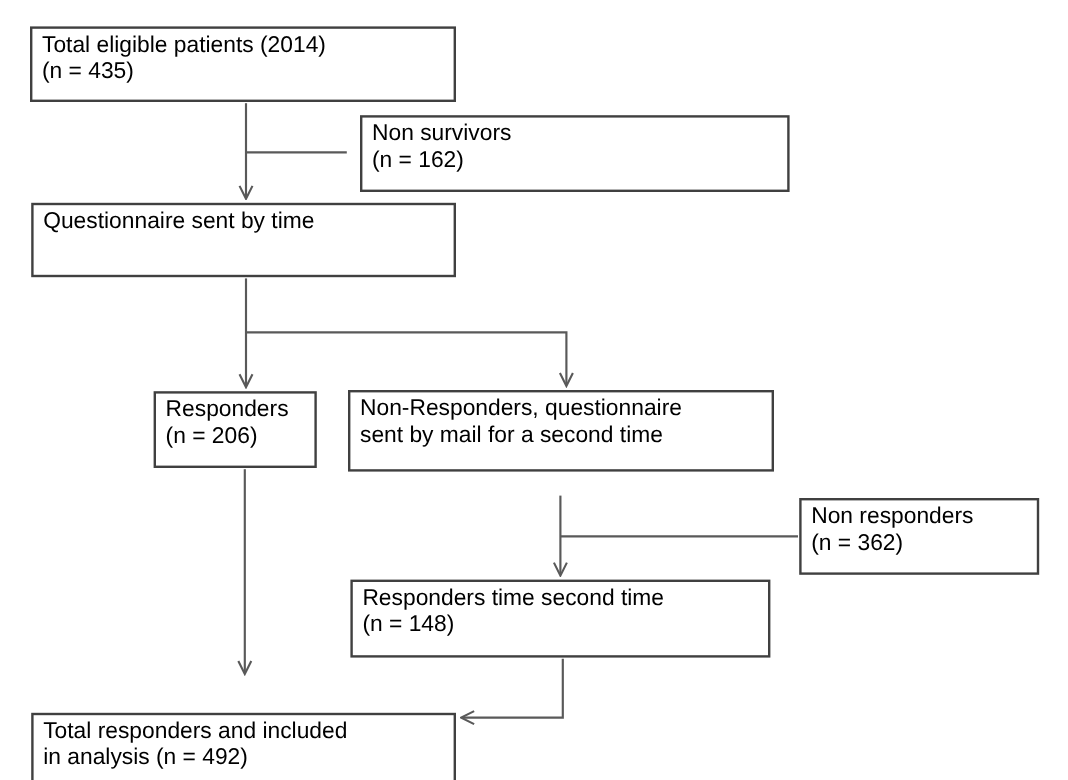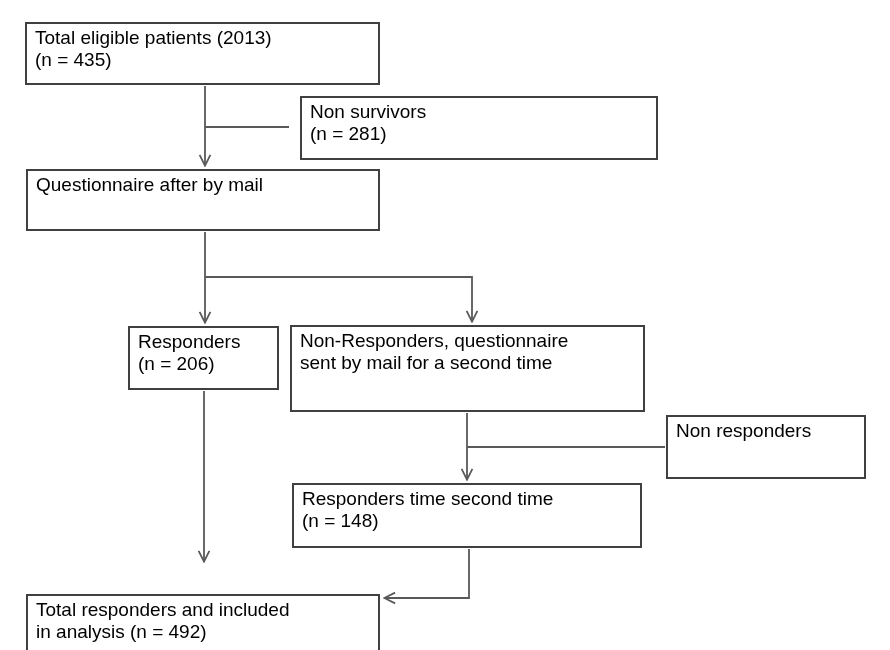--- a/index.html
+++ b/index.html
@@ -52,45 +52,46 @@
     <path class="conn" d="M205 127 L289 127"></path>
     <path class="conn" d="M205 232 L205 322" marker-end="url(#arrowV)"></path>
     <path class="conn" d="M205 277 L472 277 L472 321" marker-end="url(#arrowV)"></path>
     <path class="conn" d="M467 413 L467 479" marker-end="url(#arrowV)"></path>
     <path class="conn" d="M467 447 L665 447"></path>
     <path class="conn" d="M204 391 L204 561" marker-end="url(#arrowV)"></path>
     <path class="conn" d="M469 549 L469 598 L385 598" marker-end="url(#arrowV)"></path>
   </svg>
 
   <div class="box" style="left:25px;top:22px;width:355px;height:63px">
-    <span class="ln">Total eligible patients (2013)</span>
+    <span class="ln">Total eligible patients (2014)</span>
     <span class="ln">(n = 435)</span>
   </div>
 
   <div class="box" style="left:300px;top:96px;width:358px;height:64px">
     <span class="ln">Non survivors</span>
-    <span class="ln">(n = 281)</span>
+    <span class="ln">(n = 162)</span>
   </div>
 
   <div class="box" style="left:26px;top:169px;width:354px;height:62px">
-    <span class="ln">Questionnaire after by mail</span>
+    <span class="ln">Questionnaire sent by time</span>
   </div>
 
-  <div class="box" style="left:128px;top:326px;width:151px;height:64px">
+  <div class="box" style="left:128px;top:326px;width:136px;height:64px">
     <span class="ln">Responders</span>
     <span class="ln">(n = 206)</span>
   </div>
 
-  <div class="box" style="left:290px;top:325px;width:355px;height:87px">
+  <div class="box" style="left:290px;top:325px;width:355px;height:68px">
     <span class="ln">Non-Responders, questionnaire</span>
     <span class="ln">sent by mail for a second time</span>
   </div>
 
   <div class="box" style="left:666px;top:415px;width:200px;height:64px">
     <span class="ln">Non responders</span>
+    <span class="ln">(n = 362)</span>
   </div>
 
   <div class="box" style="left:292px;top:483px;width:350px;height:65px">
     <span class="ln">Responders time second time</span>
     <span class="ln">(n = 148)</span>
   </div>
 
   <div class="box" style="left:26px;top:594px;width:354px;height:63px">
     <span class="ln">Total responders and included</span>
     <span class="ln">in analysis (n = 492)</span>

